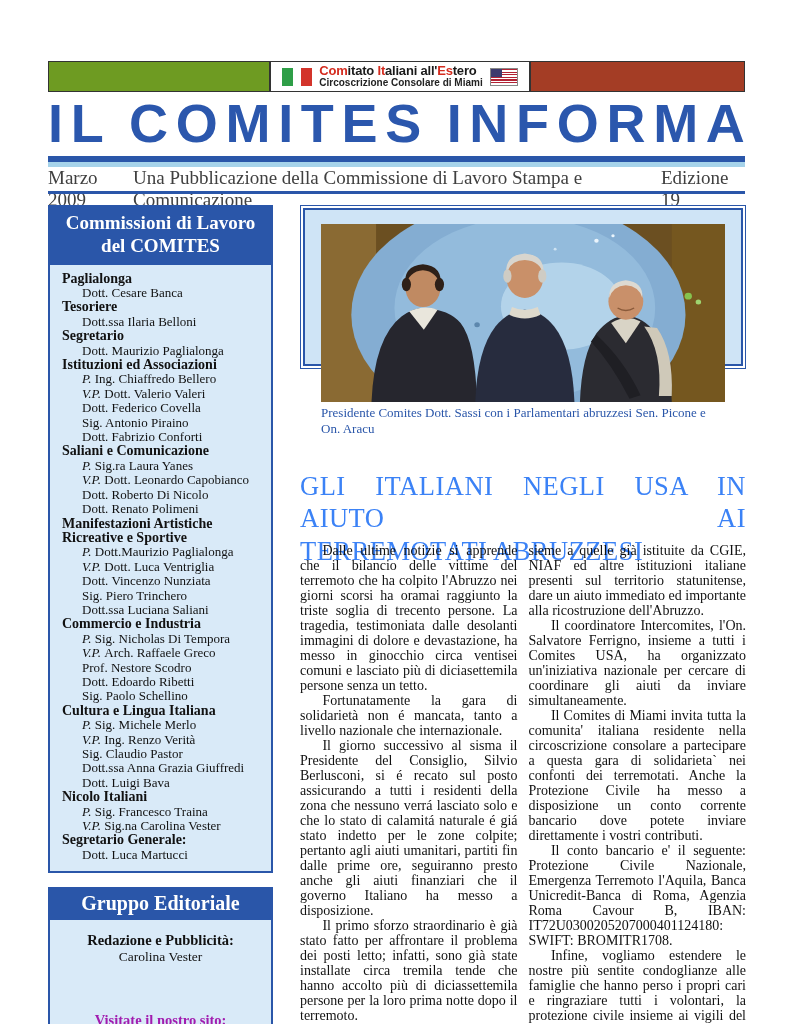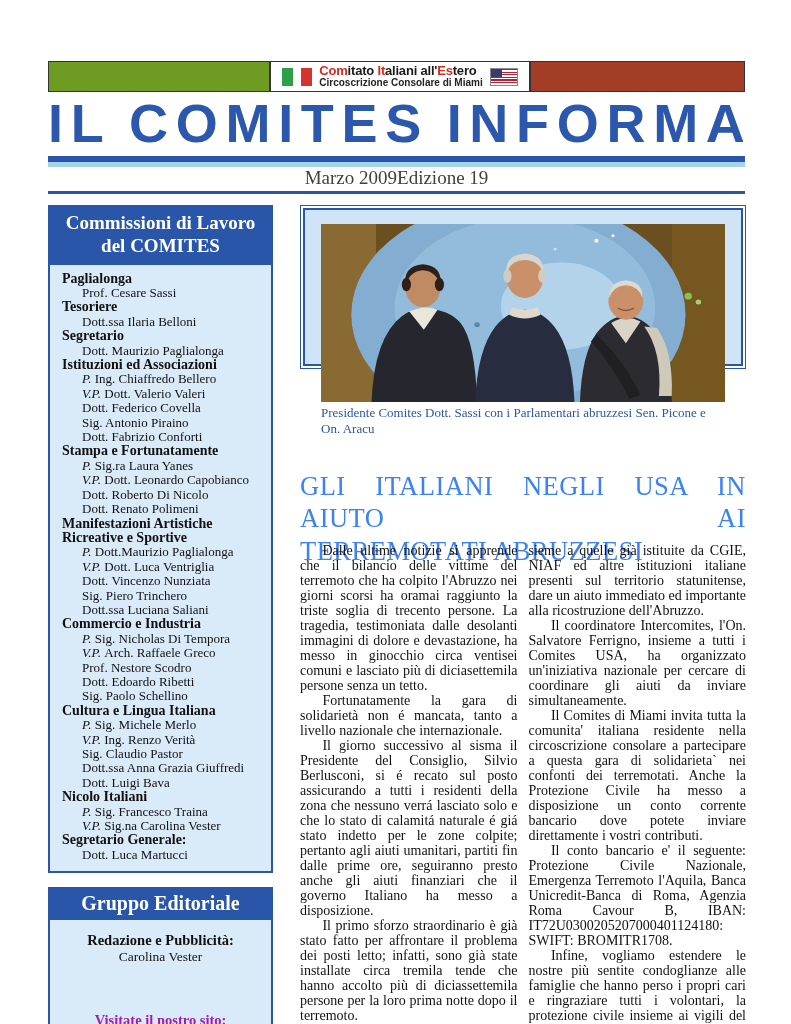--- a/index.html
+++ b/index.html
@@ -114,41 +114,42 @@
       <span>O</span>
       <span>R</span>
       <span>M</span>
       <span>A</span>
     </div>
   <div class="rule-dark" style="top:156px"></div>
   <div class="rule-light" style="top:162px"></div>
 
   <div class="dateline">
     <span>Marzo 2009</span>
+    <span>Una Pubblicazione della Commissione di Lavoro Stampa e Comunicazione</span>
     <span>Edizione 19</span>
   </div>
   <div class="rule-thin" style="top:191px"></div>
 
   <div class="sidebar">
     <div class="sb-box">
       <div class="sb-header">Commissioni di Lavoro del COMITES</div>
       <div class="sb-body">
           <div class="sb-heading">Paglialonga</div>
-          <div class="sb-member">Prof. Cesare Sassi</div>
+          <div class="sb-member">Dott. Cesare Banca</div>
           <div class="sb-heading">Tesoriere</div>
           <div class="sb-member">Dott.ssa Ilaria Belloni</div>
           <div class="sb-heading">Segretario</div>
           <div class="sb-member">Dott. Maurizio Paglialonga</div>
           <div class="sb-heading">Istituzioni ed Associazioni</div>
           <div class="sb-member"><i>P. </i>Ing. Chiaffredo Bellero</div>
           <div class="sb-member"><i>V.P. </i>Dott. Valerio Valeri</div>
           <div class="sb-member">Dott. Federico Covella</div>
           <div class="sb-member">Sig. Antonio Piraino</div>
           <div class="sb-member">Dott. Fabrizio Conforti</div>
-          <div class="sb-heading">Stampa e Fortunatamente</div>
+          <div class="sb-heading">Saliani e Comunicazione</div>
           <div class="sb-member"><i>P. </i>Sig.ra Laura Yanes</div>
           <div class="sb-member"><i>V.P. </i>Dott. Leonardo Capobianco</div>
           <div class="sb-member">Dott. Roberto Di Nicolo</div>
           <div class="sb-member">Dott. Renato Polimeni</div>
           <div class="sb-heading">Manifestazioni Artistiche Ricreative e Sportive</div>
           <div class="sb-member"><i>P. </i>Dott.Maurizio Paglialonga</div>
           <div class="sb-member"><i>V.P. </i>Dott. Luca Ventriglia</div>
           <div class="sb-member">Dott. Vincenzo Nunziata</div>
           <div class="sb-member">Sig. Piero Trinchero</div>
           <div class="sb-member">Dott.ssa Luciana Saliani</div>

